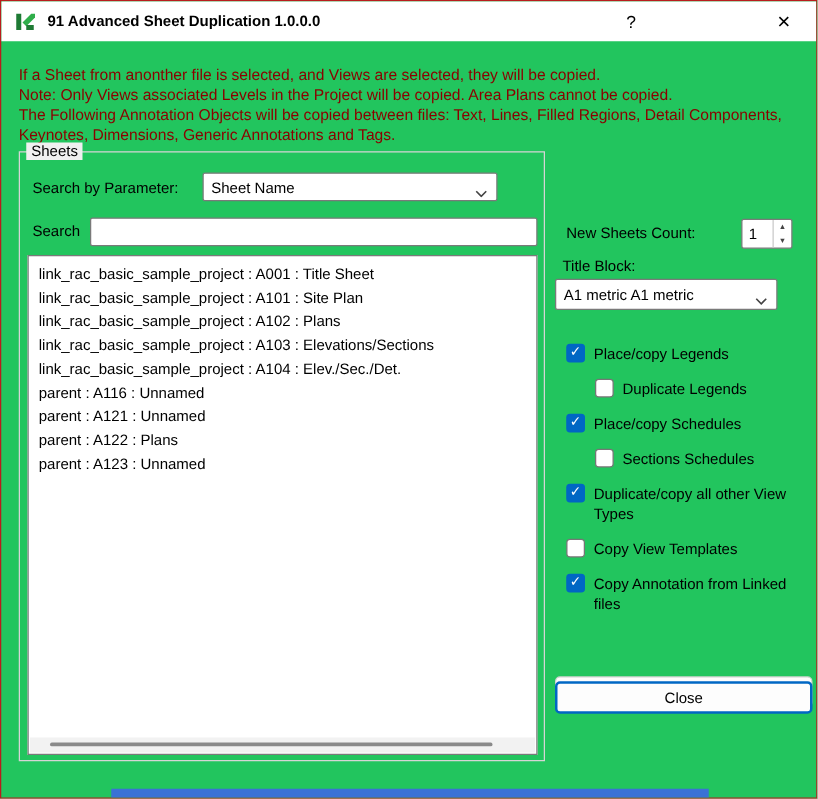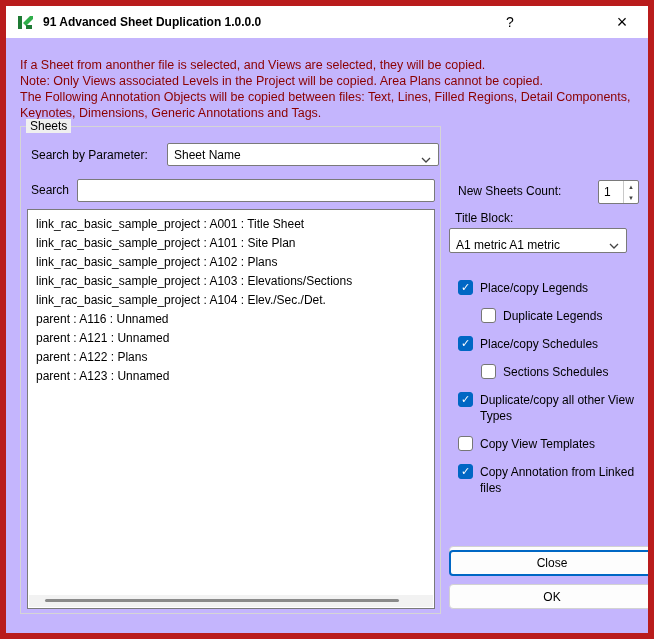--- a/index.html
+++ b/index.html
@@ -1,21 +1,21 @@
 <!DOCTYPE html>
 <html><head>
 <meta charset="utf-8">
 <style>
   * { margin:0; padding:0; box-sizing:border-box; }
   html,body { background:#ffffff; }
   body { font-family:"Liberation Sans","DejaVu Sans",sans-serif; }
 
   .window {
     position:relative; width:654px; height:639px;
-    background:#c4b5fd; border:6px solid #b91c1c; overflow:hidden;
+    background:#22c55e; border:1px solid #b91c1c; overflow:hidden;
   }
 
   
   .titlebar {
     position:absolute; top:0; left:0; right:0; height:32px;
     background:#ffffff; display:flex; align-items:center;
   }
   .app-icon { margin-left:11px; width:17px; height:17px; display:inline-flex; }
   .title { margin-left:9px; font-size:12px; font-weight:700; color:#000; }
   .help-btn {
@@ -46,21 +46,21 @@
   }
   .lbl { font-size:12px; color:#000; position:absolute; white-space:nowrap; }
 
   .combo {
     position:absolute; background:#ffffff; border:1px solid #7a7a7a;
     border-radius:2px; display:flex; align-items:center;
     font-size:12px; color:#000; padding-left:6px;
   }
   .combo .chev { position:absolute; right:7px; top:50%; margin-top:-3px; }
 
-  .param-combo { left:146px; top:16px; width:272px; height:23px; }
+  .param-combo { left:146px; top:16px; width:236px; height:23px; }
 
   .search-input {
     position:absolute; left:56px; top:52px; width:358px; height:23px;
     background:#ffffff; border:1px solid #7a7a7a; border-radius:2px;
     font-size:12px; padding:0 6px; font-family:inherit;
   }
 
   .listbox {
     position:absolute; left:6px; top:82px; width:408px; height:400px;
     background:#ffffff; border:1px solid #7a7a7a; overflow:hidden;
@@ -88,21 +88,21 @@
   .numeric .num-val { flex:1; font-size:12px; padding-left:5px; }
   .numeric .spin {
     width:15px; height:100%; border-left:1px solid #c9c9c9;
     display:flex; flex-direction:column;
   }
   .numeric .spin span {
     flex:1; display:flex; align-items:center; justify-content:center;
     font-size:6px; color:#444; cursor:default;
   }
 
-  .tb-combo { left:443px; top:222px; width:178px; height:25px;align-items:flex-end; }
+  .tb-combo { left:443px; top:222px; width:178px; height:25px; }
 
   .cb-group {
     position:absolute; left:452px; top:274px; width:200px;
     display:flex; flex-direction:column; gap:12px;
   }
   .cb-row { display:flex; align-items:flex-start; gap:7px; cursor:default; }
   .cb-row.indent { margin-left:23px; }
   .cb-box {
     flex:0 0 auto; width:15px; height:15px; border-radius:3px;
     border:1px solid #767676; background:#fff; margin-top:0px;
@@ -234,16 +234,15 @@
         <span class="cb-label">Copy View Templates</span>
       </label>
       <label class="cb-row">
         <span class="cb-box checked">✓</span>
         <span class="cb-label">Copy Annotation from Linked files</span>
       </label>
     </div>
 
   <button class="btn btn-about">About</button>
   <button class="btn btn-close">Close</button>
-  <button class="btn btn-ok">OK</button>
 
   <div class="bottom-strip"></div>
 </div>
 
 </body></html>

